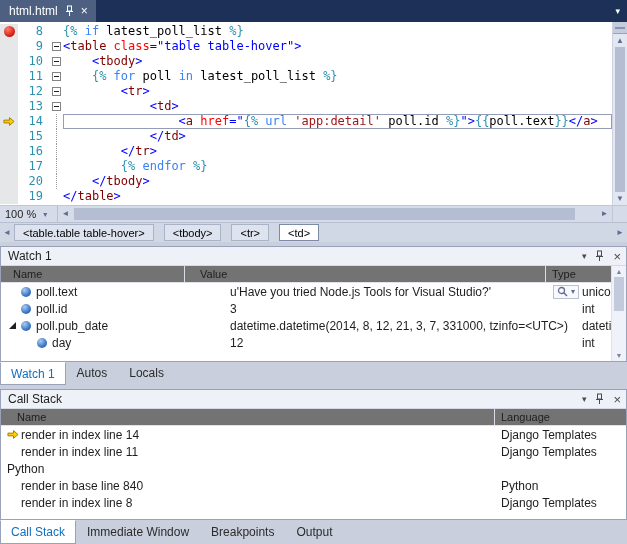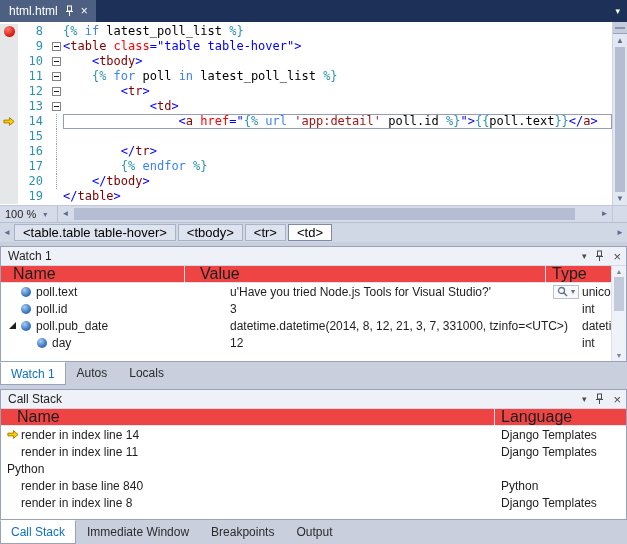--- a/index.html
+++ b/index.html
@@ -45,36 +45,36 @@
   .zoom .dd { font-size:8px; color:#5F6E8E; }
   .h-arrow { width:15px; text-align:center; line-height:16px; font-size:8px; color:#5F6E8E; }
   .h-track { flex:1; padding:2px 1px; }
   .h-thumb { height:100%; width:96%; background:#B4BDD2; }
   .h-corner { width:15px; border-left:1px solid #C0C7D6; }
 
   
   .breadcrumb { height:20px; background:#D0D7E5; border-top:1px solid #B7BFD0; display:flex; align-items:center; }
   .bc-arrow { width:14px; text-align:center; font-size:8px; color:#5F6E8E; }
   .crumbs { flex:1; display:flex; align-items:stretch; height:100%; padding:1px 0; }
-  .crumb { display:flex; align-items:center; padding:0 8px; font-size:13px; color:#000; background:#DDE3EF; border:1px solid #AAB3C6; margin-right:2px; }
+  .crumb { display:flex; align-items:center; padding:0 8px; font-size:11px; color:#000; background:#DDE3EF; border:1px solid #AAB3C6; margin-right:10px; }
   .crumb.active { background:#FFFFFF; border:1px solid #7E8BA8; }
 
   .spacer { height:4px; }
 
   
   .panel { background:#fff; border:1px solid #99A2B8; display:flex; flex-direction:column; position:relative; }
   .watch-panel { height:116px; }
   .cs-panel { height:131px; }
   .panel-title { height:19px; flex:none; background:#EEF1F7; border-bottom:1px solid #D4D9E4; display:flex; align-items:center; padding:0 5px 0 7px; }
   .pt-label { flex:1; }
   .pt-icons { display:flex; align-items:center; gap:9px; color:#4A4A4A; }
   .pt-caret { font-size:9px; }
   .pt-close { font-size:13px; line-height:1; }
   .pt-pin svg { display:block; }
-  .grid-header { height:17px; flex:none; background:#ef4444; border-bottom:1px solid #E0E3EB; display:flex; font-size:16px; }
+  .grid-header { height:17px; flex:none; background:#737373; border-bottom:1px solid #E0E3EB; display:flex; font-size:11px; }
   .gh-cell { display:flex; align-items:center; border-right:1px solid #D8DCE6; padding-left:6px; }
   .gh-wname { width:184px; padding-left:12px; }
   .gh-wval { width:352px;margin-left:9px; }
   .gh-wtype { flex:1; border-right:none; }
   .gh-csname { width:494px; padding-left:16px; }
   .gh-cslang { flex:1; border-right:none; }
   .panel-fill { flex:1; background:#fff; }
 
   .w-row { display:flex; height:17px; align-items:center; }
   .w-name { width:184px; flex:none; display:flex; align-items:center; overflow:hidden; white-space:nowrap; }
@@ -189,20 +189,21 @@
             <div class="fold-vline"></div>
           </div>
           <div class="cl-code"><span class="tk-pl">                </span><span class="tk-dl">&lt;</span><span class="tk-tag">a</span><span class="tk-pl"> </span><span class="tk-attr">href</span><span class="tk-dl">="</span><span class="tk-tpl">{% </span><span class="tk-kw">url</span><span class="tk-pl"> </span><span class="tk-str">'app:detail'</span><span class="tk-pl"> poll.id </span><span class="tk-tpl">%}</span><span class="tk-dl">"&gt;</span><span class="tk-tpl">{{</span><span class="tk-pl">poll.text</span><span class="tk-tpl">}}</span><span class="tk-dl">&lt;/</span><span class="tk-tag">a</span><span class="tk-dl">&gt;</span></div>
         </div>
         <div class="code-line">
           <div class="cl-margin"></div>
           <div class="cl-num">15</div>
           <div class="cl-fold">
             <div class="fold-vline"></div>
           </div>
+          <div class="cl-code"><span class="tk-pl">            </span><span class="tk-dl">&lt;/</span><span class="tk-tag">td</span><span class="tk-dl">&gt;</span></div>
         </div>
         <div class="code-line">
           <div class="cl-margin"></div>
           <div class="cl-num">16</div>
           <div class="cl-fold">
             <div class="fold-vline"></div>
           </div>
           <div class="cl-code"><span class="tk-pl">        </span><span class="tk-dl">&lt;/</span><span class="tk-tag">tr</span><span class="tk-dl">&gt;</span></div>
         </div>
         <div class="code-line">

